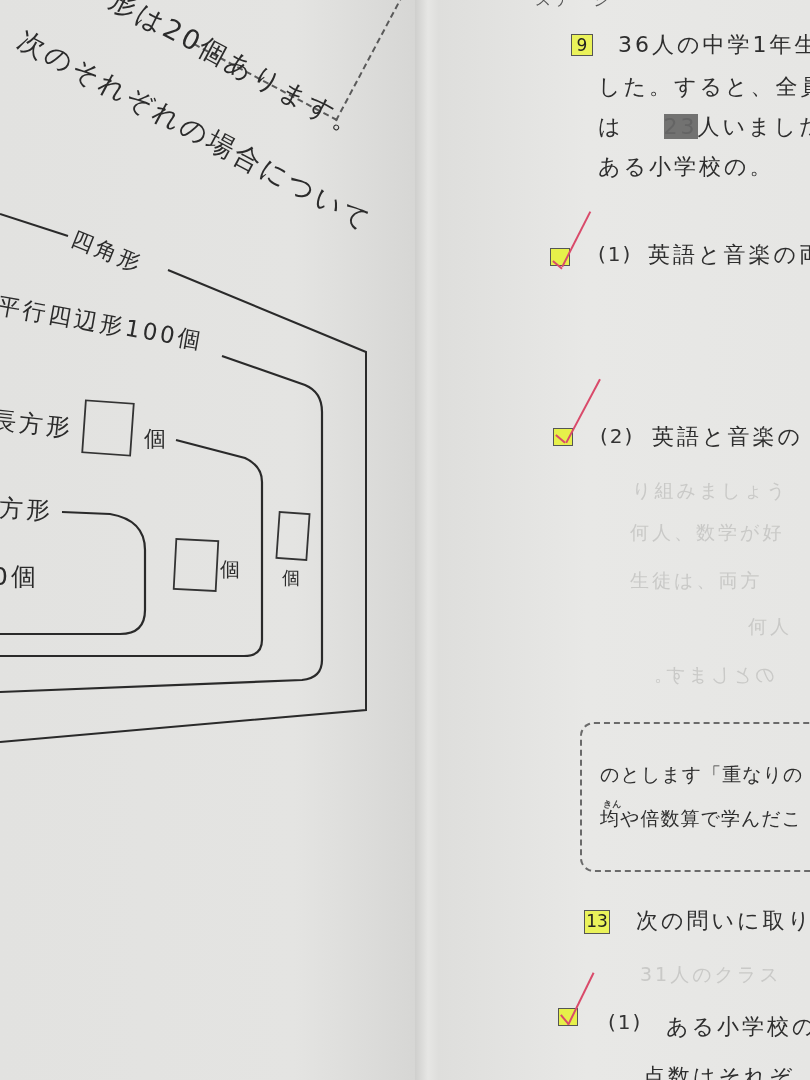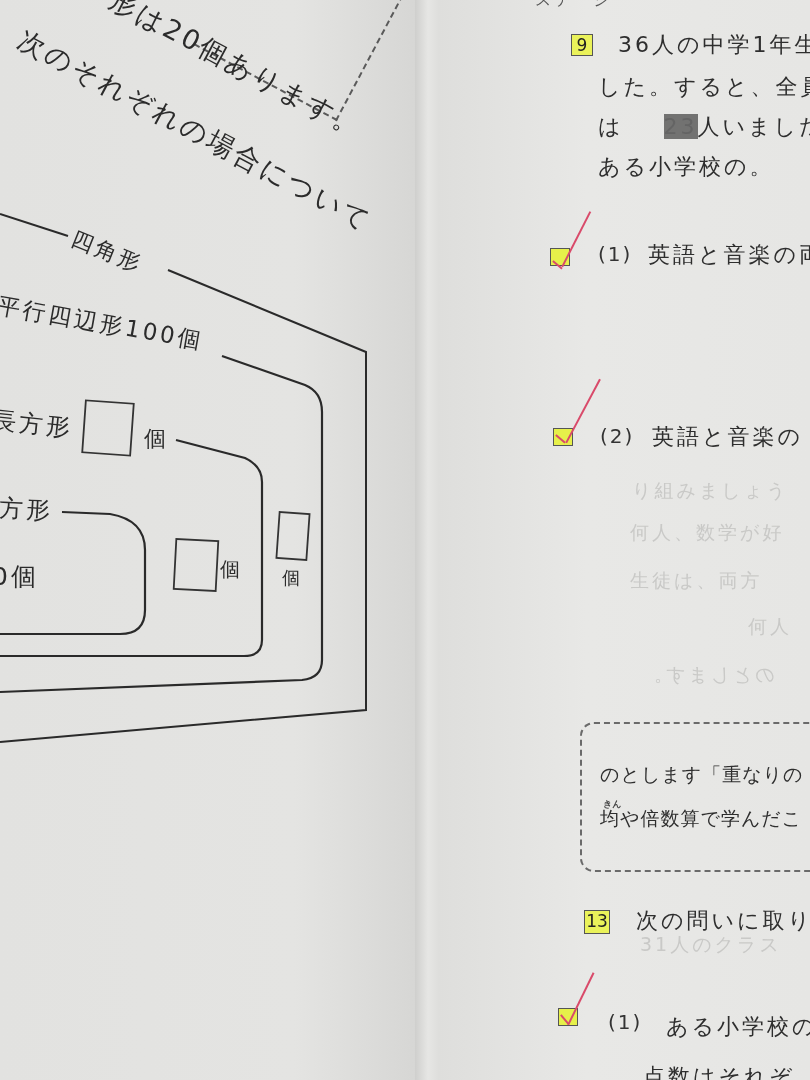--- a/index.html
+++ b/index.html
@@ -112,20 +112,20 @@
 <div class="faint" style="left:748px; top:614px;">何人</div>
 <div class="faint" style="left:640px; top:662px; transform:scaleX(-1);">のとします。</div>
 
 <div class="callout"></div>
 <div class="rt" style="left:600px; top:762px; font-size:19px; letter-spacing:1px;">のとします「重なりの</div>
 <div class="ruby" style="left:603px; top:798px;">きん</div>
 <div class="rt" style="left:600px; top:806px; font-size:19px; letter-spacing:1px;text-align:center;">均や倍数算で学んだこ</div>
 
 <div class="qnum" style="left:584px; top:910px; width:24px; height:22px;">13</div>
 <div class="rt" style="left:636px; top:906px;">次の問いに取り</div>
-<div class="faint" style="left:640px; top:932px;">31人のクラス</div>
+<div class="faint" style="left:640px; top:962px;">31人のクラス</div>
 
 <div class="check" style="left:558px; top:1008px;"></div>
 <div class="redline" style="left:561px; top:1014px; width:12px; transform:rotate(50deg);"></div>
 <div class="redline" style="left:568px; top:1024px; width:58px; transform:rotate(-64deg);"></div>
 <div class="sub" style="left:608px; top:1010px;">(1)</div>
 <div class="rt" style="left:666px; top:1012px;">ある小学校の</div>
 <div class="rt" style="left:643px; top:1062px;">点数はそれぞ</div>
 
 </body></html>

